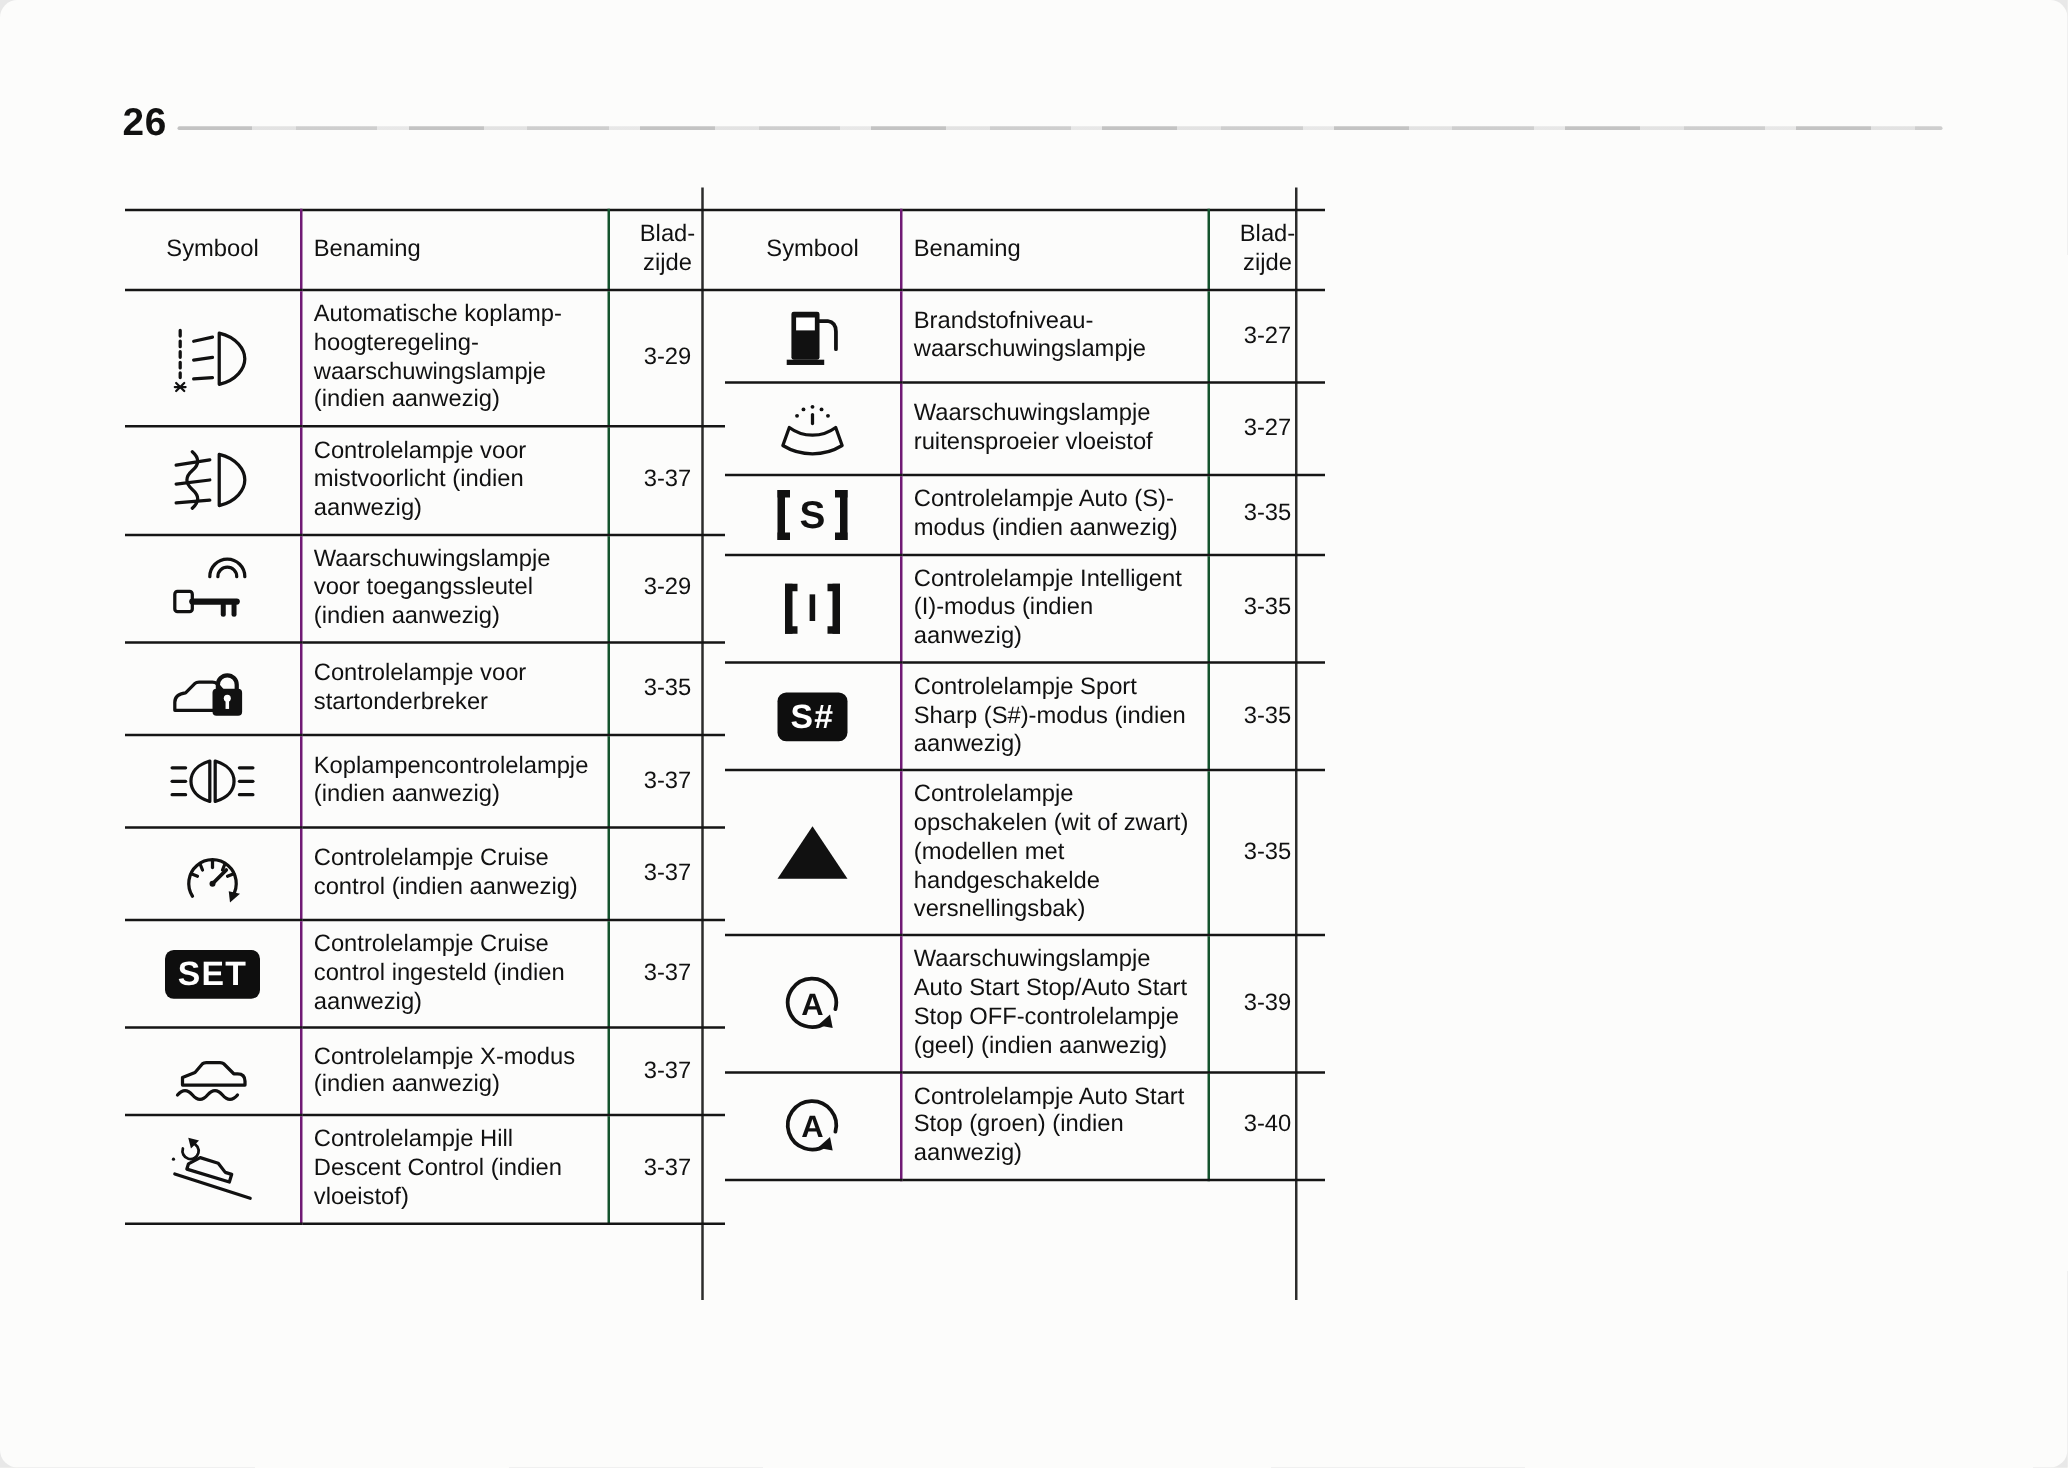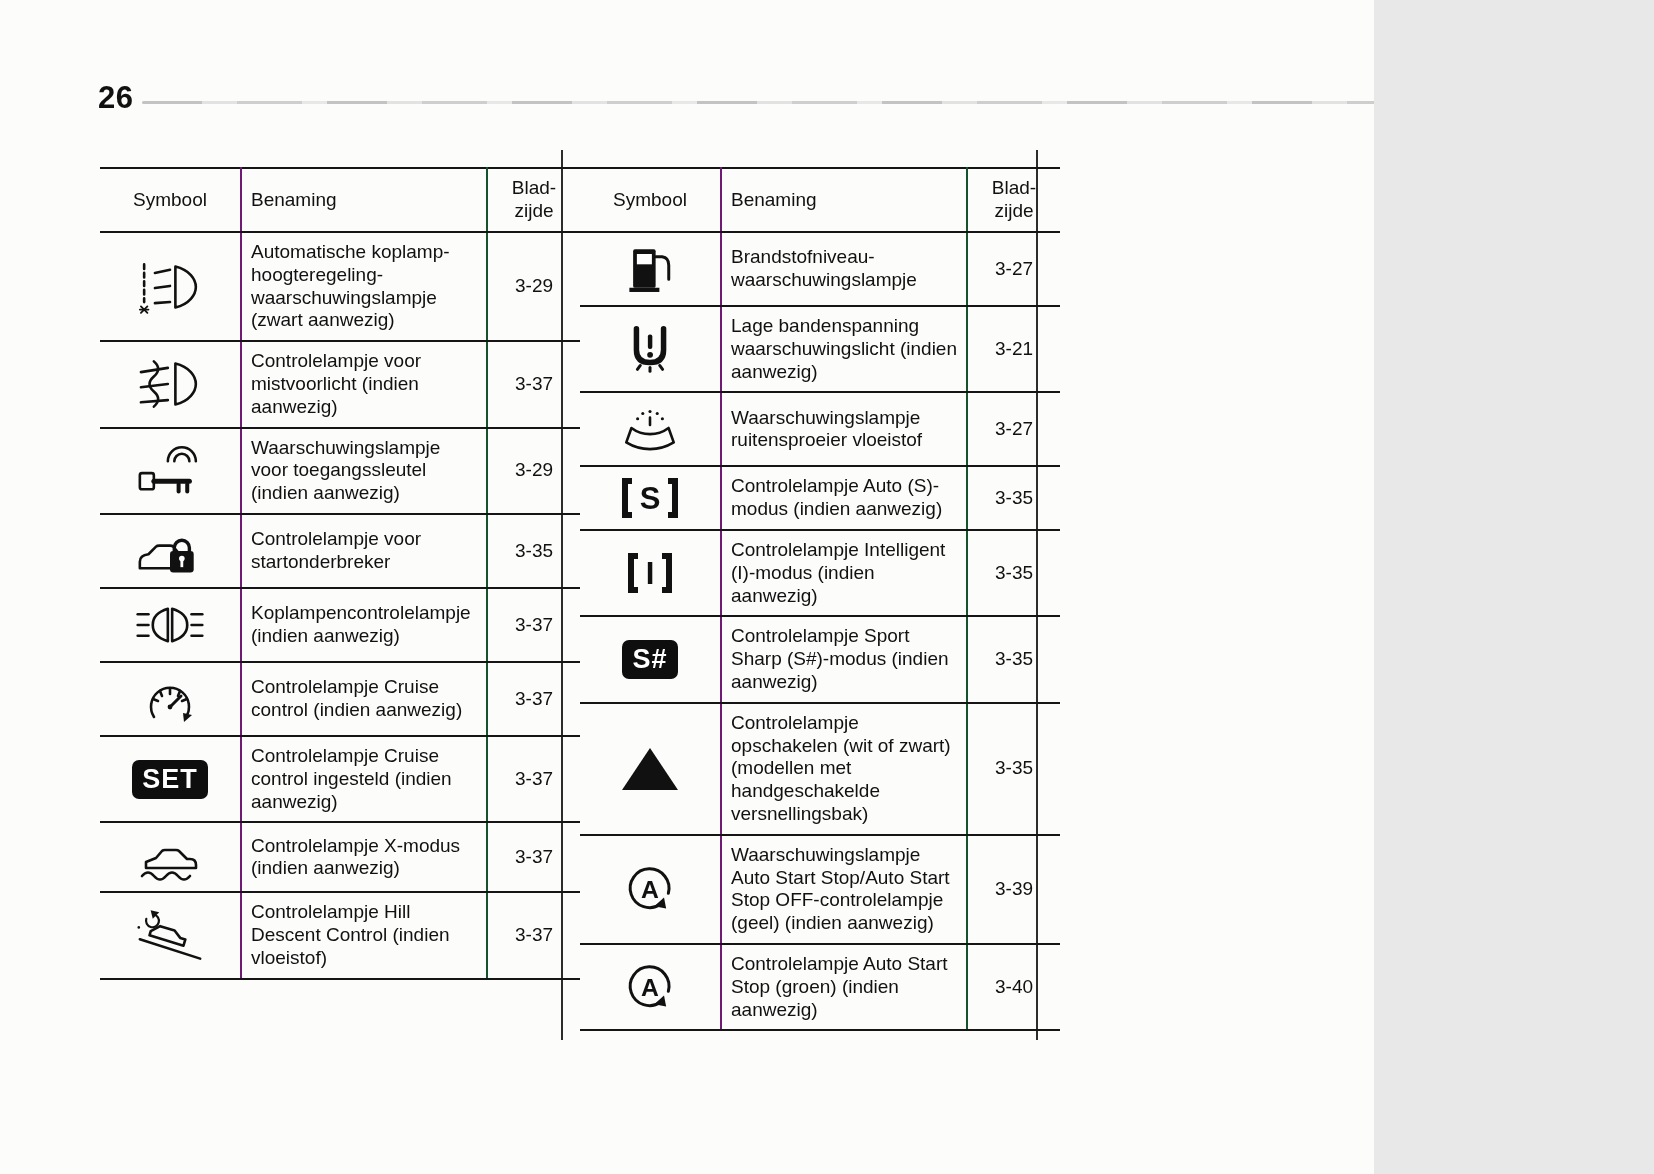--- a/index.html
+++ b/index.html
@@ -1,22 +1,23 @@
 <!DOCTYPE html>
 <html lang="nl"><head>
 <meta charset="utf-8">
 <style>
   html,body{margin:0;padding:0;background:#e8e8e8;}
   .page{
     position:relative;
-    width:1374px;height:1174px;
+    width:1654px;height:1174px;
     background:#fcfcfb;
     font-family:"Liberation Sans", sans-serif;
     color:#111;
     overflow:hidden;
+    border-radius:14px;
   }
   .page-number{
     position:absolute;left:98px;top:80px;
     font-size:31px;font-weight:bold;letter-spacing:0.5px;
   }
   .header-rule{
     position:absolute;left:142px;top:101px;width:1412px;height:3px;
     background:repeating-linear-gradient(90deg,#b9b9b9 0 60px,#dedede 60px 95px,#c6c6c6 95px 160px,#e4e4e4 160px 185px);
     opacity:.85;border-radius:2px;
   }
@@ -90,21 +91,21 @@
                   <line x1="4" y1="47" x2="12" y2="47"></line>
                   <line x1="5" y1="44" x2="11" y2="50"></line>
                   <line x1="11" y1="44" x2="5" y2="50"></line>
                 </g>
               <line x1="18" y1="13" x2="32" y2="10"></line>
               <line x1="18" y1="27" x2="32" y2="25"></line>
               <line x1="18" y1="41" x2="32" y2="40"></line>
               <path d="M37 7 v38 c13 -3 19 -12 19 -19 c0 -7 -6 -16 -19 -19 z"></path>
             </svg>
           </td>
-          <td class="c-name">Automatische koplamp-hoogteregeling-waarschuwingslampje (zwart aanwezig)</td>
+          <td class="c-name">Automatische koplamp-hoogteregeling-waarschuwingslampje (indien aanwezig)</td>
           <td class="c-page">3-29</td>
         </tr>
         <tr>
           <td class="c-sym">
             <svg class="ic" width="70" height="56" viewBox="0 0 64 52" fill="none" stroke="#111" stroke-width="2.6" stroke-linecap="round" stroke-linejoin="round">
               <line x1="5" y1="15" x2="30" y2="11"></line>
               <line x1="5" y1="29" x2="30" y2="26"></line>
               <line x1="5" y1="43" x2="30" y2="41"></line>
               <path d="M17 5 q8 7 0 14 t0 14 t0 14"></path>
               <path d="M37 7 v38 c13 -3 19 -12 19 -19 c0 -7 -6 -16 -19 -19 z"></path>
@@ -226,34 +227,20 @@
               <rect x="10" y="46" width="32" height="4.5" fill="#111" stroke="none"></rect>
               <rect x="18" y="10" width="16" height="11" fill="#fff" stroke="none"></rect>
               <path d="M38 13 h7 q7 1 7 9 v15" stroke-width="3"></path>
             </svg>
           </td>
           <td class="c-name">Brandstofniveau-waarschuwingslampje</td>
           <td class="c-page">3-27</td>
         </tr>
         <tr>
           <td class="c-sym">
-            <svg class="ic" width="62" height="58" viewBox="0 0 64 54" fill="none" stroke="#111" stroke-width="2.6" stroke-linecap="round" stroke-linejoin="round">
-              <path d="M18 6 v22 q0 13 14 13 q14 0 14 -13 V6" stroke-width="5.5"></path>
-              <line x1="22" y1="44" x2="19" y2="48" stroke-width="3"></line>
-              <line x1="32" y1="46" x2="32" y2="50" stroke-width="3"></line>
-              <line x1="42" y1="44" x2="45" y2="48" stroke-width="3"></line>
-              <rect x="29.8" y="12" width="4.6" height="15" rx="2" fill="#111" stroke="none"></rect>
-              <circle cx="32.1" cy="33" r="3" fill="#111" stroke="none"></circle>
-            </svg>
-          </td>
-          <td class="c-name">Lage bandenspanning waarschuwingslicht (indien aanwezig)</td>
-          <td class="c-page">3-21</td>
-        </tr>
-        <tr>
-          <td class="c-sym">
             <svg class="ic" width="66" height="56" viewBox="0 0 64 52" fill="none" stroke="#111" stroke-width="2.6" stroke-linecap="round" stroke-linejoin="round">
               <path d="M14 25 a30 30 0 0 0 36 0 l5 14 a44 44 0 0 1 -46 0 z"></path>
               <line x1="32" y1="22" x2="32" y2="15"></line>
               <circle cx="32" cy="9" r="1.5" fill="#111" stroke="none"></circle>
               <circle cx="25" cy="11" r="1.5" fill="#111" stroke="none"></circle>
               <circle cx="39" cy="11" r="1.5" fill="#111" stroke="none"></circle>
               <circle cx="20" cy="16" r="1.5" fill="#111" stroke="none"></circle>
               <circle cx="44" cy="16" r="1.5" fill="#111" stroke="none"></circle>
             </svg>
           </td>

